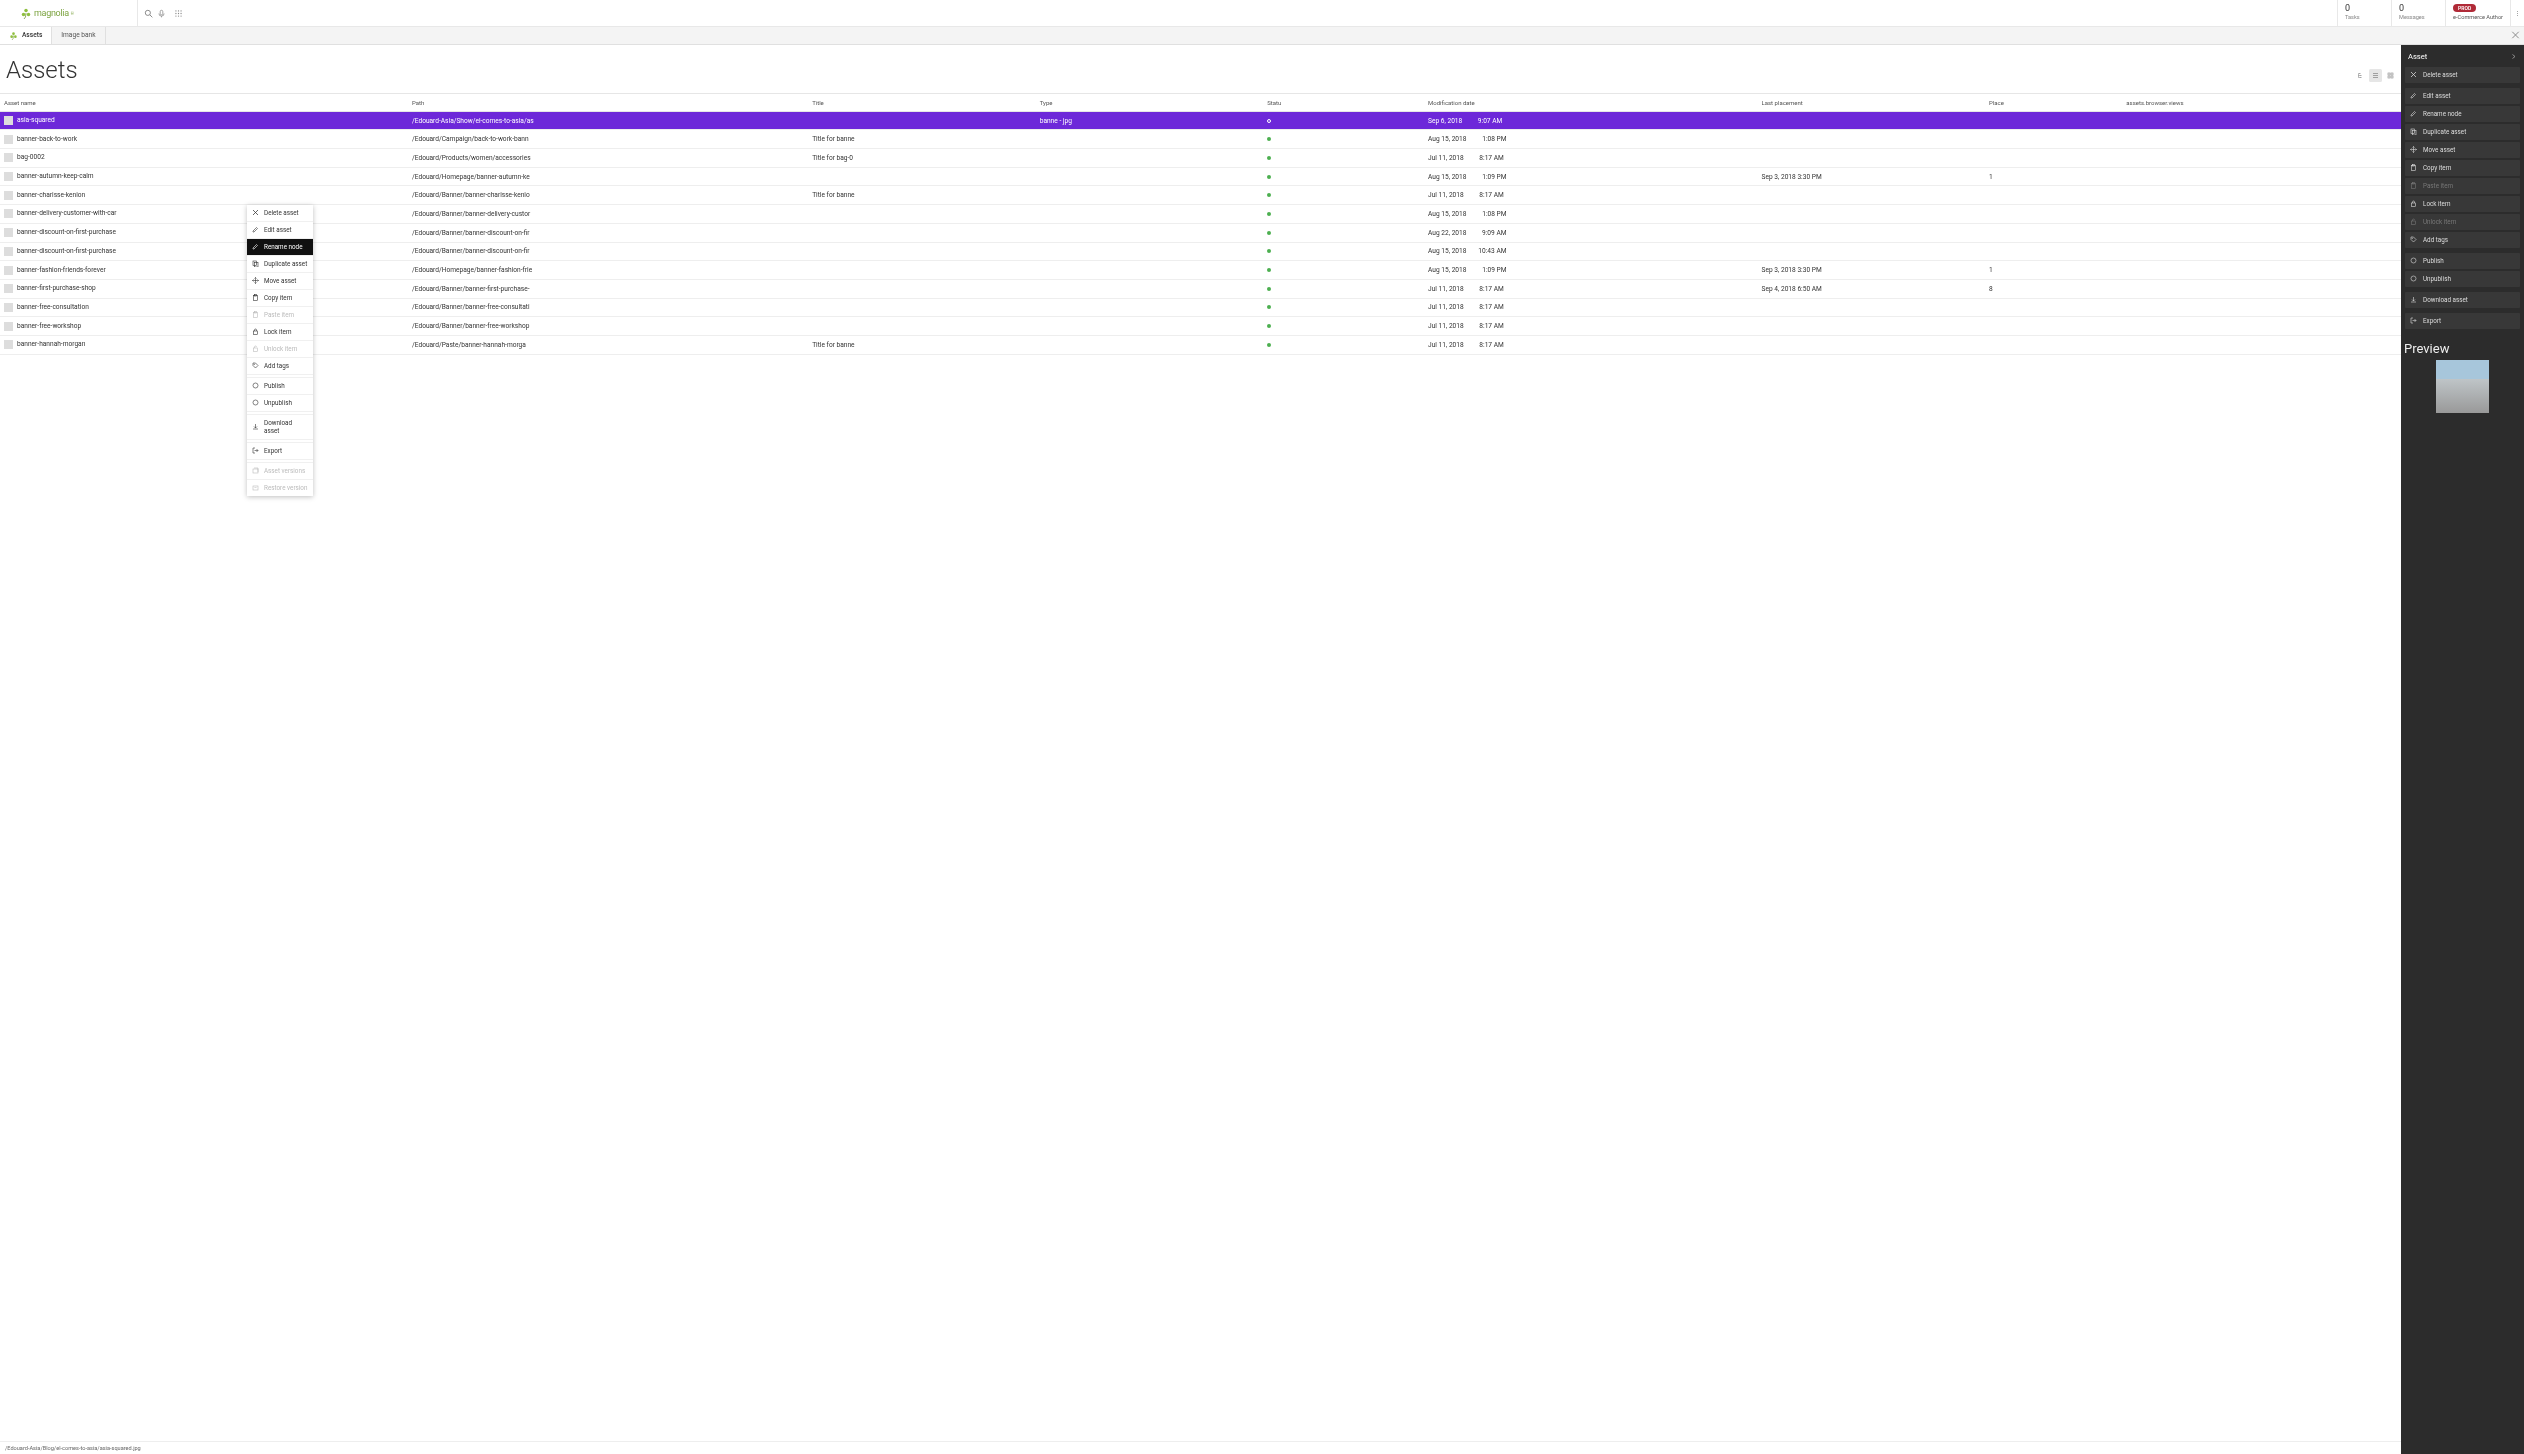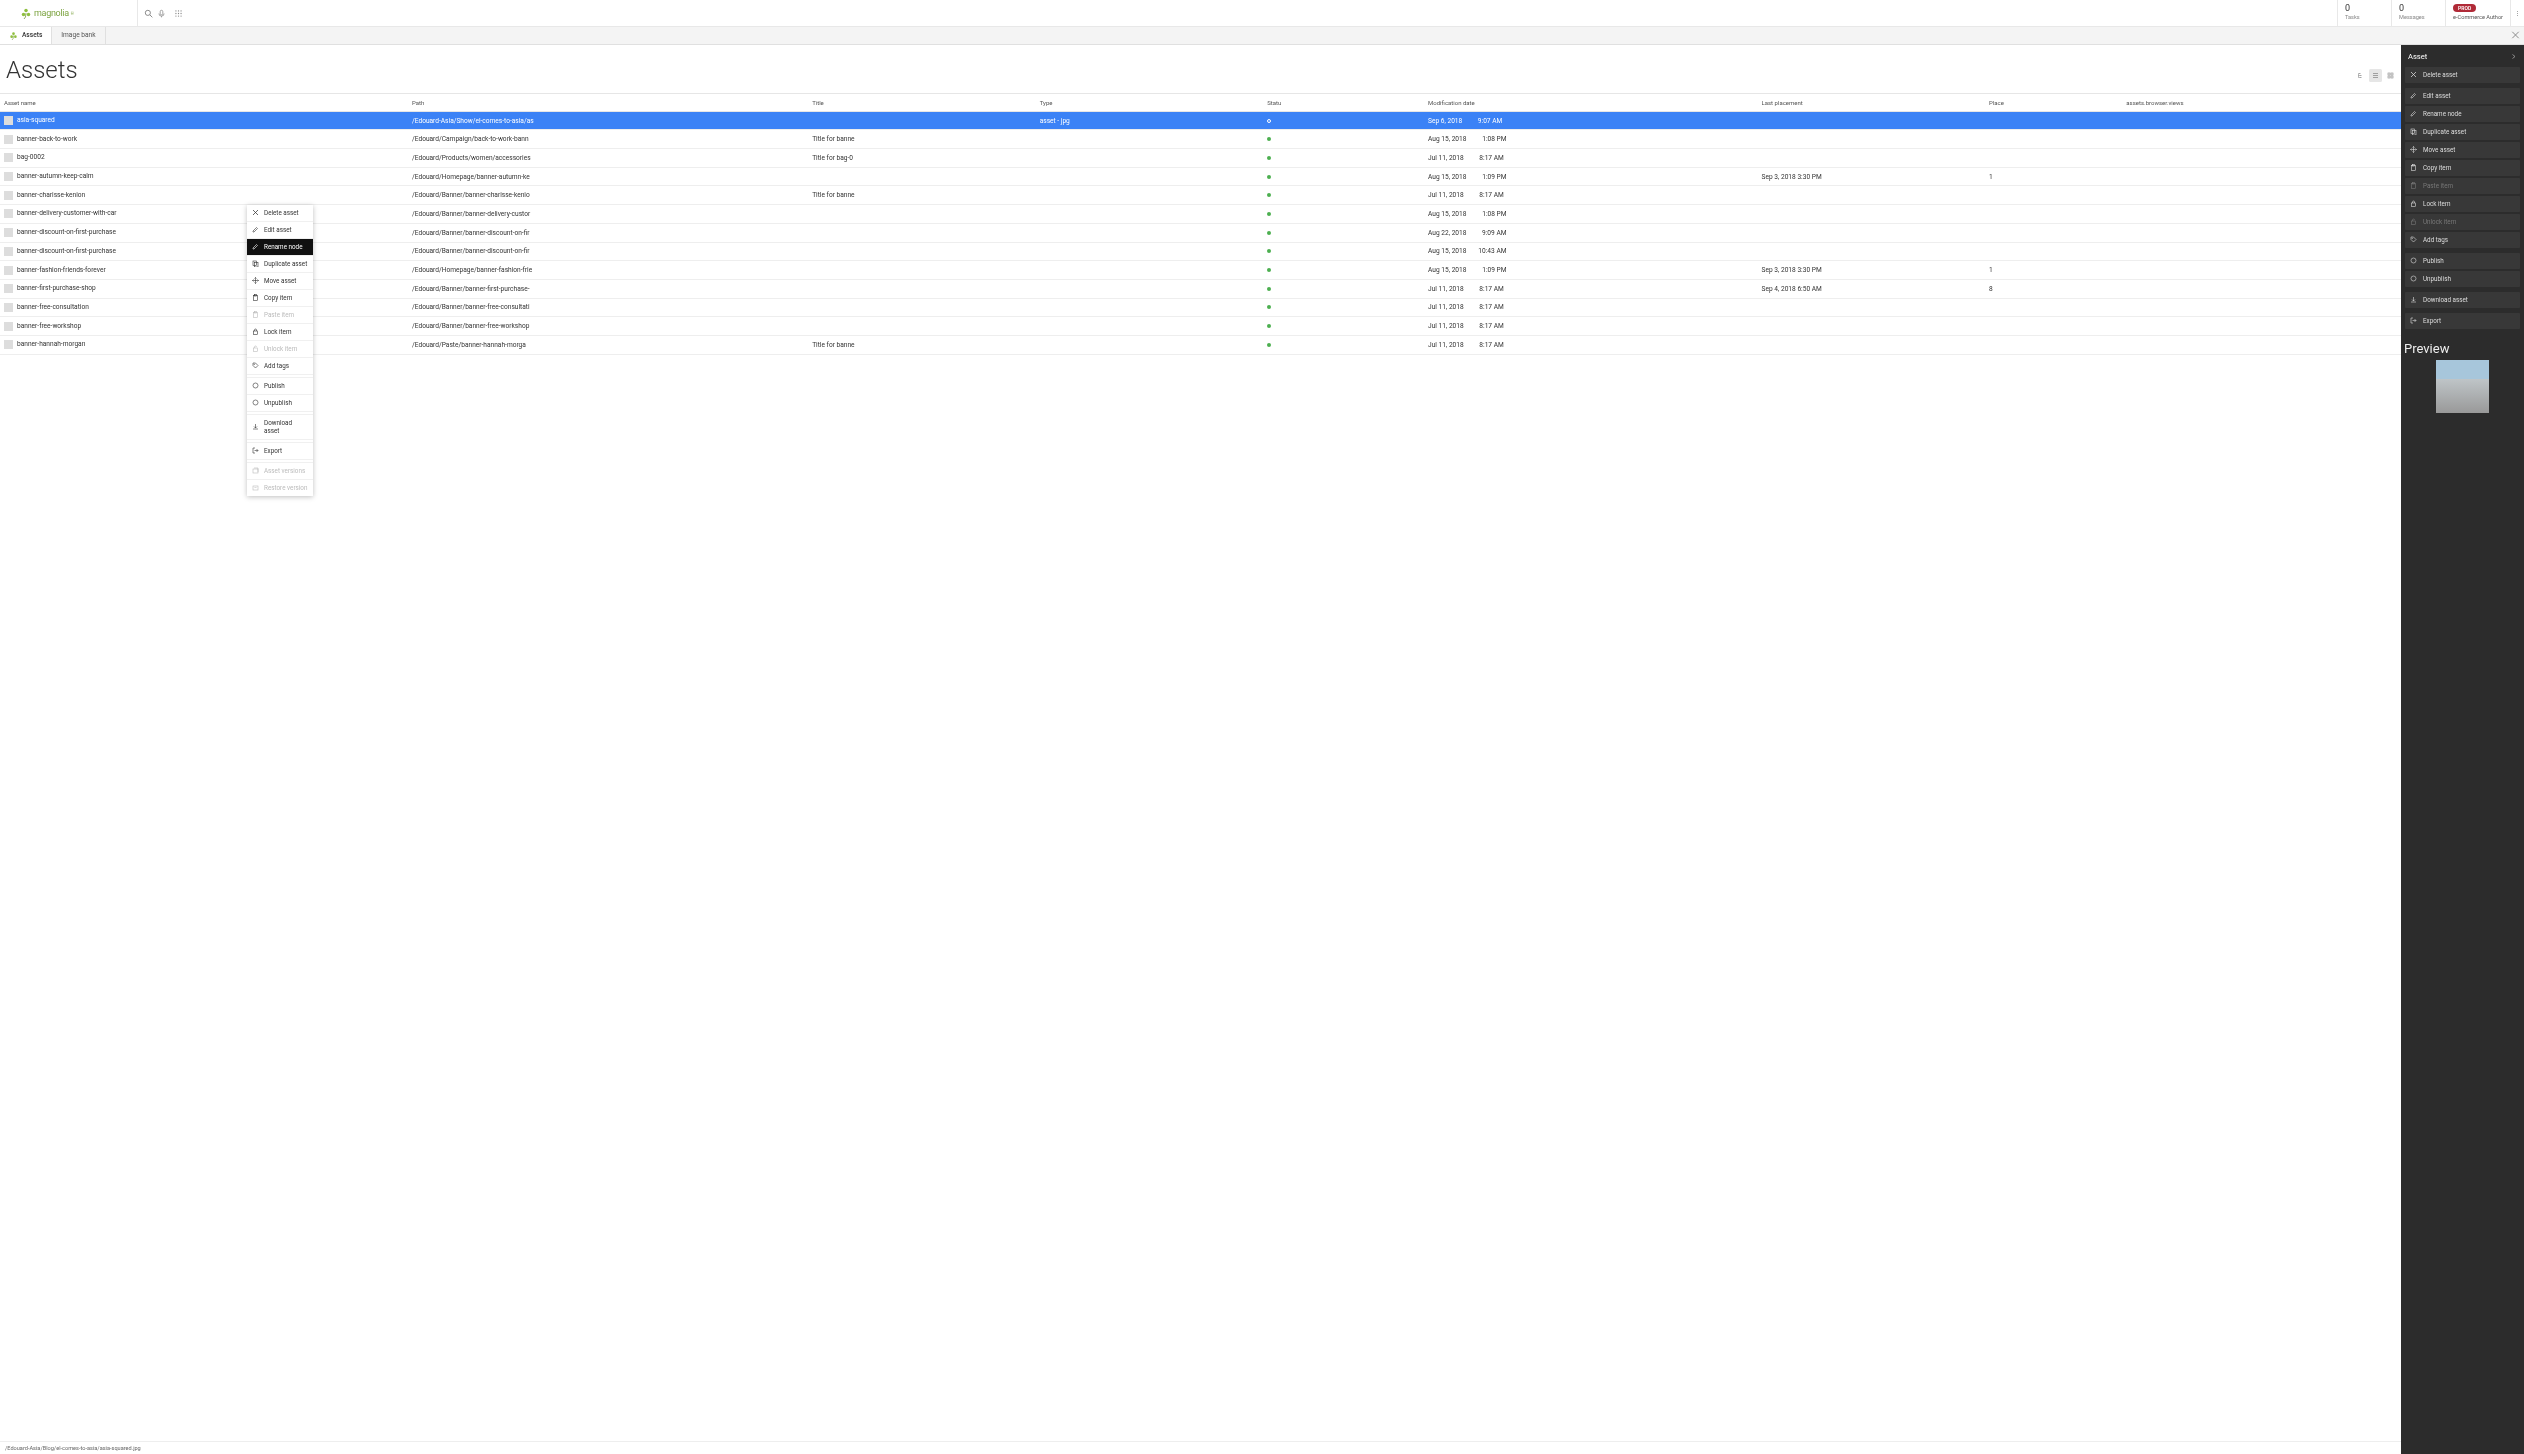--- a/index.html
+++ b/index.html
@@ -37,21 +37,21 @@
 .main { flex: 1; display: flex; flex-direction: column; position: relative; }
 .page-title { font-size: 24px; font-weight: 300; color: #333; padding: 11px 6px 9px 6px; }
 .view-switch { position: absolute; right: 4px; top: 24px; display: flex; gap: 2px; }
 .vs-btn { width: 13px; height: 13px; border: 0.5px solid transparent; border-radius: 1.5px; display: flex; align-items: center; justify-content: center; color: #888; cursor: pointer; }
 .vs-btn.active { background: #e6e6e6; }
 
 
 .table { width: 100%; border-collapse: collapse; table-layout: fixed; }
 .table th { text-align: left; font-weight: 400; font-size: 6px; color: #555; padding: 5px 4px; border-top: 0.5px solid #e6e6e6; border-bottom: 0.5px solid #e6e6e6; background: #fff; white-space: nowrap; overflow: hidden; text-overflow: ellipsis; }
 .table td { font-size: 6.6px; color: #333; padding: 0 4px; height: 18.7px; border-bottom: 0.5px solid #eee; white-space: nowrap; overflow: hidden; text-overflow: ellipsis; }
-.table tr.selected td { background: #3b82f6; color: #fff; }
+.table tr.selected td { background: #6d28d9; color: #fff; }
 .col-name { width: 104px; }
 .col-path { width: 102px; }
 .col-title { width: 58px; }
 .col-type { width: 58px; }
 .col-status { width: 41px; }
 .col-mod { width: 85px; }
 .col-last { width: 58px; }
 .col-place { width: 35px; }
 .col-views { width: 71px; }
 .thumb { display: inline-block; width: 9px; height: 9px; background: #ddd; vertical-align: middle; margin-right: 4px; }
@@ -279,21 +279,21 @@
           <th class="col-last">Last placement</th>
           <th class="col-place">Place</th>
           <th class="col-views">assets.browser.views</th>
         </tr>
       </thead>
       <tbody id="table-body">
           <tr class="selected">
             <td class="col-name"><span class="thumb"></span><span>asia-squared</span></td>
             <td class="col-path">/Edouard-Asia/Show/el-comes-to-asia/as</td>
             <td class="col-title"></td>
-            <td class="col-type">asset - jpg</td>
+            <td class="col-type">banne - jpg</td>
             <td class="col-status"><span class="status-empty"></span></td>
             <td class="col-mod">Sep 6, 2018<span class="mod-time">9:07 AM</span></td>
             <td class="col-last"></td>
             <td class="col-place"></td>
             <td class="col-views"></td>
           </tr>
           <tr>
             <td class="col-name"><span class="thumb"></span><span>banner-back-to-work</span></td>
             <td class="col-path">/Edouard/Campaign/back-to-work-bann</td>
             <td class="col-title">Title for banne</td>

